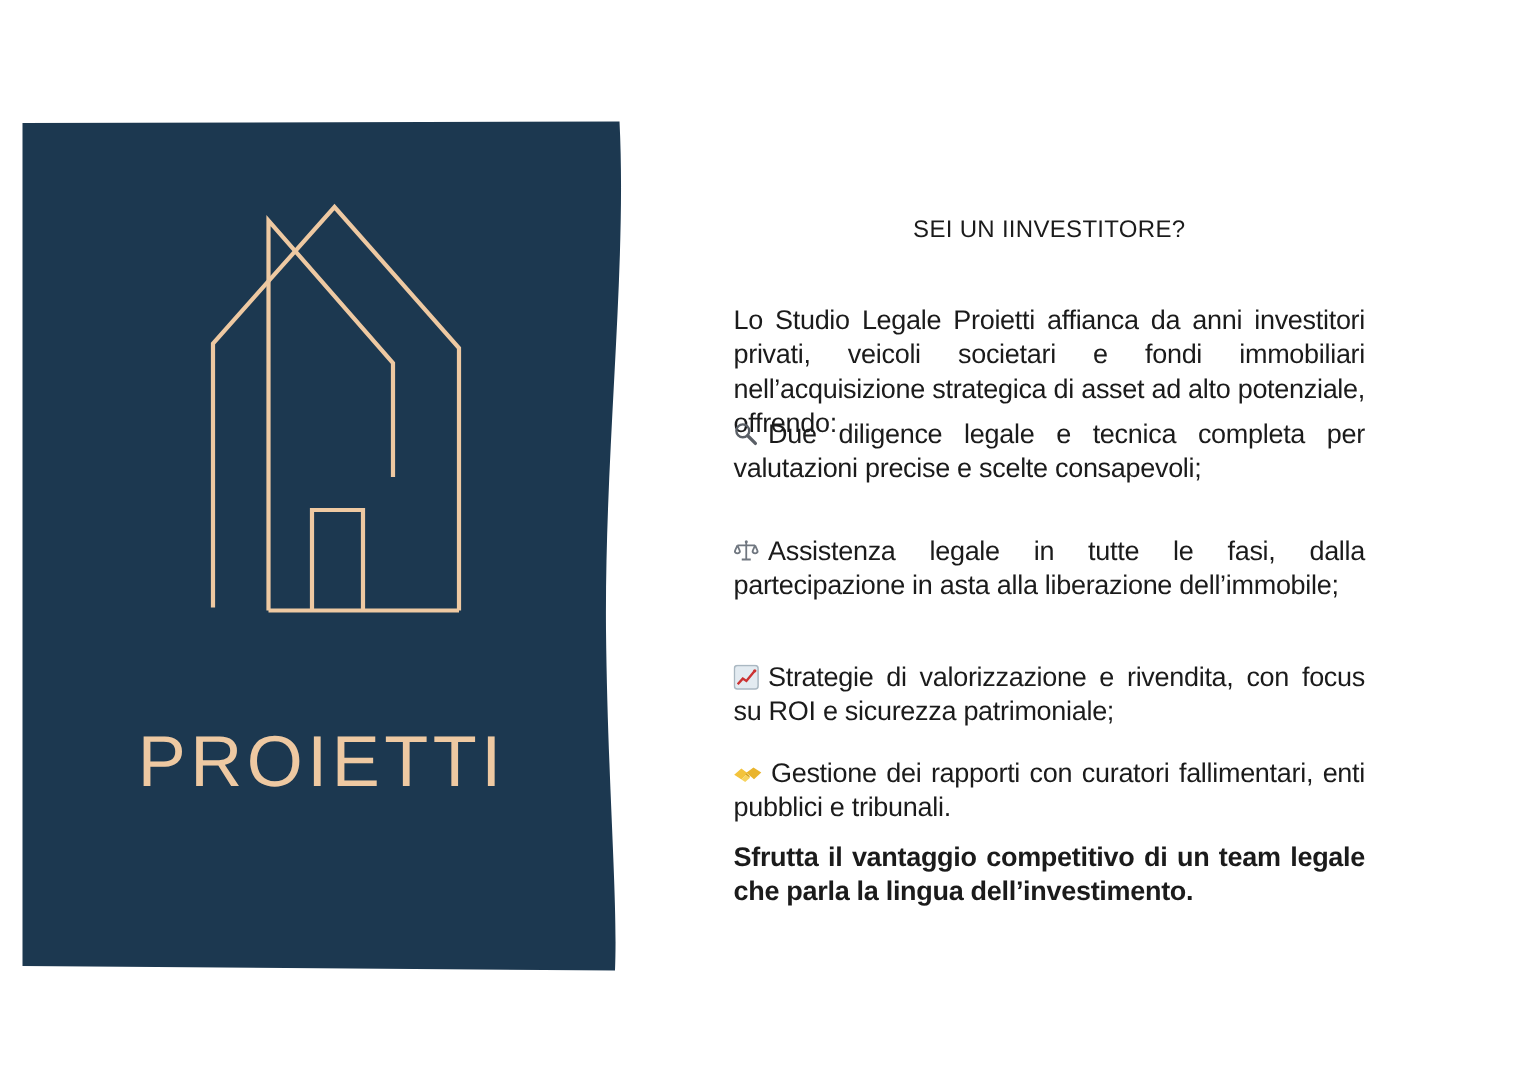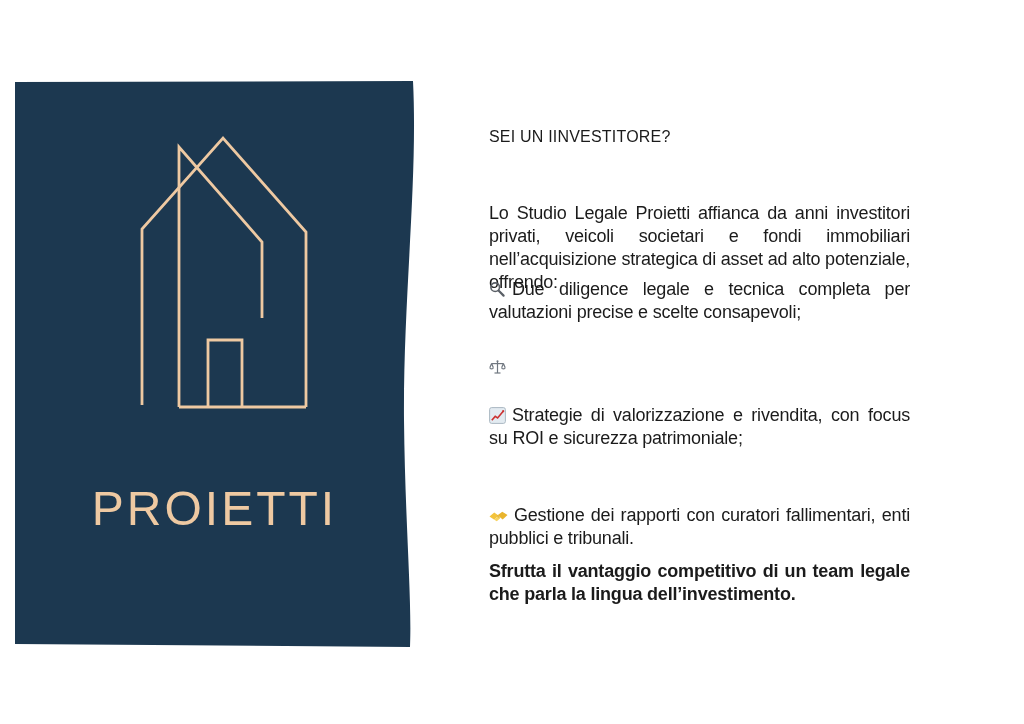--- a/index.html
+++ b/index.html
@@ -11,24 +11,24 @@
   .panel-svg{position:absolute;left:0;top:0;}
   .brand-text{
     position:absolute;left:15px;width:399px;text-align:center;
     color:#eec9a2;font-family:"Liberation Sans",sans-serif;
   }
   .brand-line1{top:430px;font-size:42px;font-weight:400;letter-spacing:1px;line-height:44px;}
   .brand-line2{top:474px;font-size:48px;font-weight:400;letter-spacing:3px;line-height:70px;}
   
   .content{position:absolute;left:489px;top:0;width:421px;color:#1b1b1b;}
   .block{position:absolute;left:0;width:421px;font-size:18px;line-height:23px;letter-spacing:-0.2px;}
-  .title{top:125px;text-align:left;font-size:16px;letter-spacing:0.2px;}
+  .title{top:142px;text-align:center;font-size:16px;letter-spacing:0.2px;}
   .intro{top:202px;text-align:justify;}
   .bullet{text-align:justify;}
-  .b1{top:278px;} .b2{top:356px;} .b3{top:404px;} .b4{top:504px;}
+  .b1{top:278px;} .b2{top:356px;} .b3{top:440px;} .b4{top:504px;}
   .closing{top:560px;text-align:justify;font-weight:bold;}
   .bicon{display:inline-block;vertical-align:-3px;margin-right:6px;line-height:0;}
 </style>
 </head>
 <body>
 
 <div class="page">
 
   <svg class="panel-svg" width="430" height="724" viewBox="0 0 430 724">
     <path d="M 15 82 L 413 81 C 418 180, 403 300, 404 420 C 405 520, 412 600, 410 647 L 15 644 Z" fill="#1c3850"></path>
@@ -64,21 +64,21 @@
             <path d="M8.5 2 V14"></path>
             <path d="M5.5 14 H11.5"></path>
             <path d="M2.6 4.6 H14.4"></path>
             <path d="M2.6 4.6 L0.9 8.4 M2.6 4.6 L4.3 8.4"></path>
             <path d="M0.9 8.4 a1.7 1.5 0 0 0 3.4 0"></path>
             <path d="M14.4 4.6 L12.7 8.4 M14.4 4.6 L16.1 8.4"></path>
             <path d="M12.7 8.4 a1.7 1.5 0 0 0 3.4 0"></path>
           </g>
           <circle cx="8.5" cy="2.2" r="1" fill="#707780"></circle>
         </svg>
-      </span>
+      </span><span>Assistenza legale in tutte le fasi, dalla partecipazione in asta alla liberazione dell’immobile;</span>
     </div>
 
     <div class="block bullet b3">
       <span class="bicon">
         <svg width="17" height="17" viewBox="0 0 17 17">
           <rect x="0.6" y="0.6" width="15.8" height="15.8" rx="2" fill="#e3ebf1" stroke="#aab8c2" stroke-width="1"></rect>
           <polyline points="2.8,13.2 6.2,9.4 8.6,11 14.2,4.2" fill="none" stroke="#cc3333" stroke-width="1.6"></polyline>
           <circle cx="14.2" cy="4.2" r="1.1" fill="#cc3333"></circle>
         </svg>
       </span><span>Strategie di valorizzazione e rivendita, con focus su ROI e sicurezza patrimoniale;</span>

